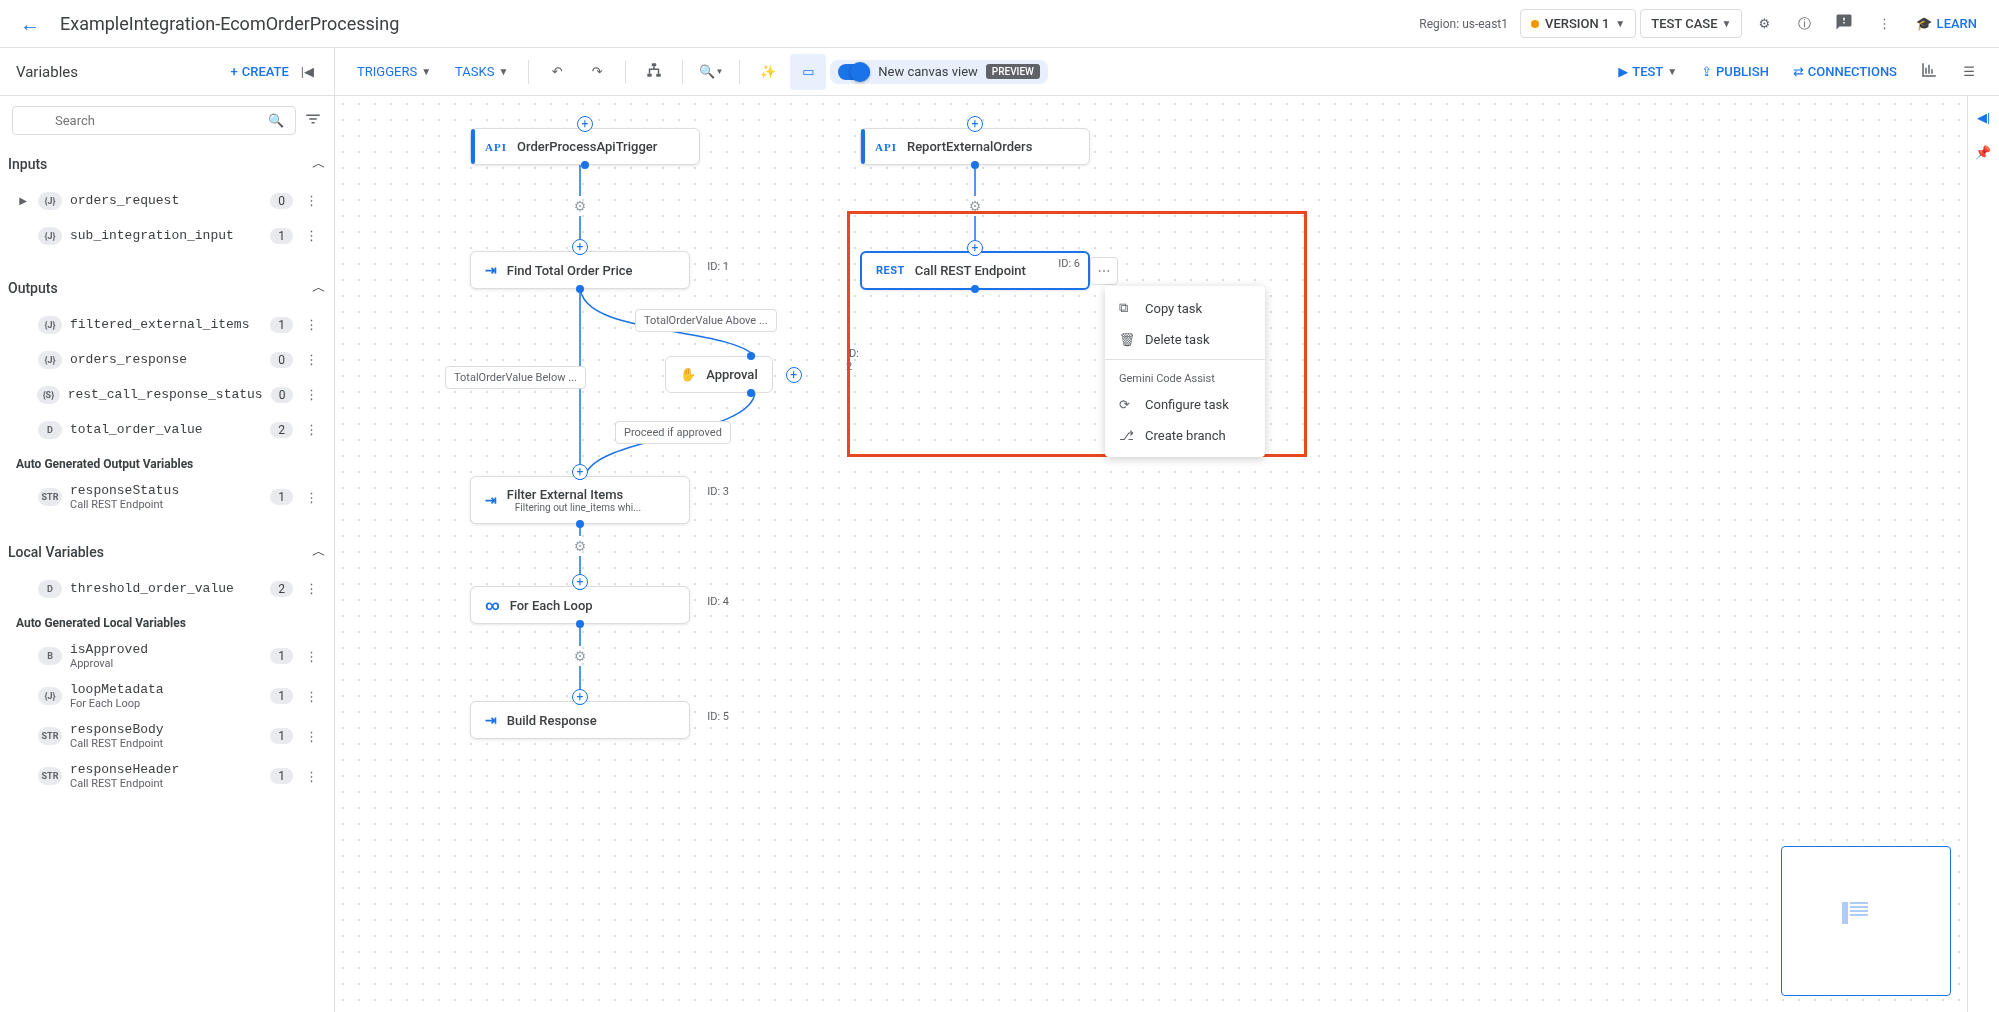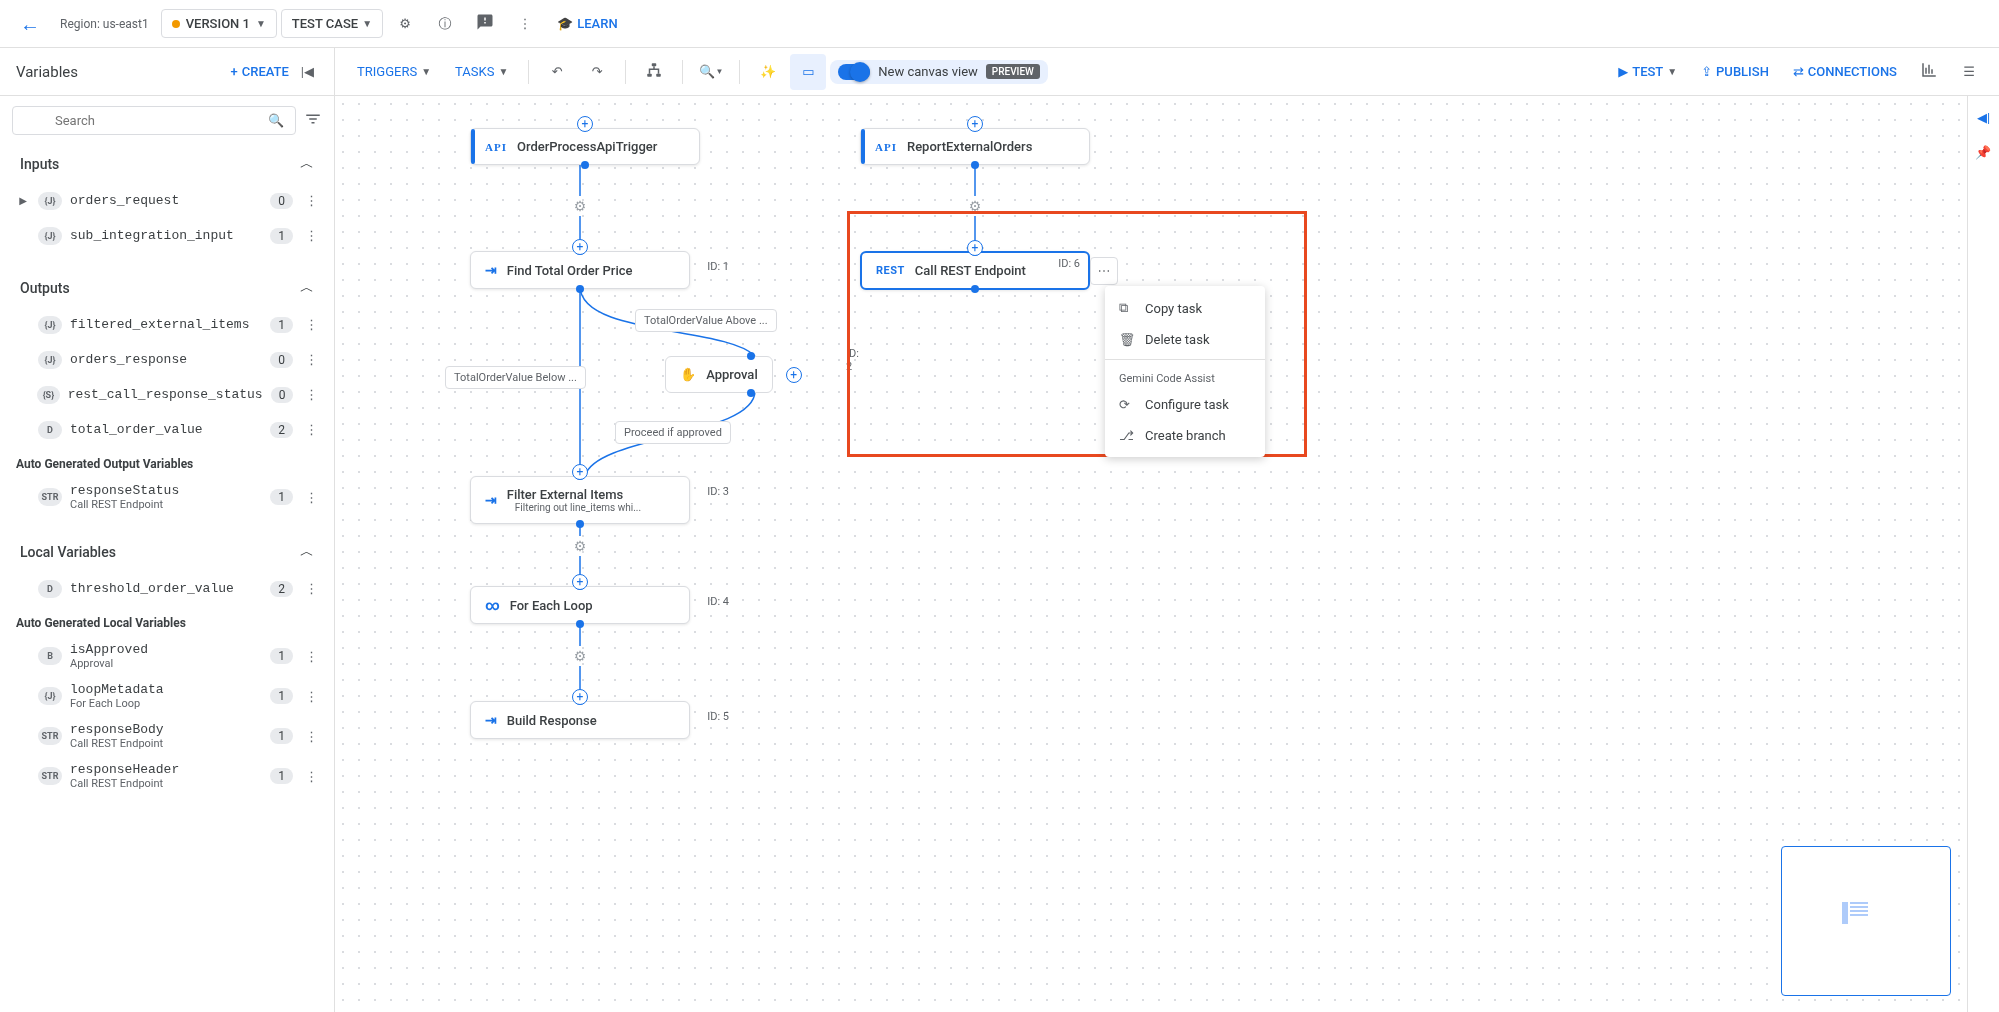--- a/index.html
+++ b/index.html
@@ -40,21 +40,21 @@
 
 
 .main { display: flex; height: calc(100vh - 96px); position: relative; }
 .sidebar { width: 335px; border-right: 1px solid #e0e0e0; overflow-y: auto; background: #fff; }
 .search-row { display: flex; align-items: center; padding: 10px 12px; gap: 8px; }
 .search-box { flex: 1; border: 1px solid #dadce0; border-radius: 4px; display: flex; align-items: center; padding: 6px 10px; }
 .search-input { border: none; outline: none; flex: 1; font-size: 13px; margin-left: 32px; }
 .search-icon { color: #5f6368; }
 .filter-icon { color: #5f6368; cursor: pointer; }
 
-.section-header { display: flex; align-items: center; justify-content: space-between; padding: 10px 20px; cursor: pointer; }
+.section-header { display: flex; align-items: center; justify-content: space-between; padding: 10px 8px; cursor: pointer; }
 .section-title { font-size: 14px; font-weight: 500; color: #3c4043; }
 .chevron { color: #3c4043; font-size: 14px; }
 .subsection-title { font-size: 12px; font-weight: 700; color: #3c4043; padding: 10px 16px 6px; }
 
 .var-row { display: flex; align-items: center; padding: 6px 12px 6px 16px; gap: 8px; }
 .var-expand { width: 14px; text-align: center; color: #5f6368; font-size: 10px; }
 .var-type { width: 24px; height: 18px; border-radius: 9px; background: #e8eaed; color: #5f6368; font-size: 9px; font-weight: 700; display: flex; align-items: center; justify-content: center; }
 .var-type.str { background: #e8eaed; }
 .var-type.d { background: #e8eaed; }
 .var-type.b { background: #e8eaed; }
@@ -113,20 +113,21 @@
 .mm-lines { display:flex; flex-direction:column; gap:2px; }
 .mm-line { width:18px; height:2px; background:#aecbfa; }
 
 svg.icon-svg { width: 18px; height: 18px; fill: currentColor; }
 </style>
 </head>
 <body>
 
 <div class="header">
   <div class="back-arrow">←</div>
+  <div class="page-title">ExampleIntegration-EcomOrderProcessing</div>
   <div class="header-right">
     <span class="region">Region: us-east1</span>
     <div class="version-btn">
       <span class="orange-dot"></span>
       <span>VERSION 1</span>
       <span class="dropdown-arrow">▼</span>
     </div>
     <div class="text-btn">
       <span>TEST CASE</span>
       <span class="dropdown-arrow">▼</span>

